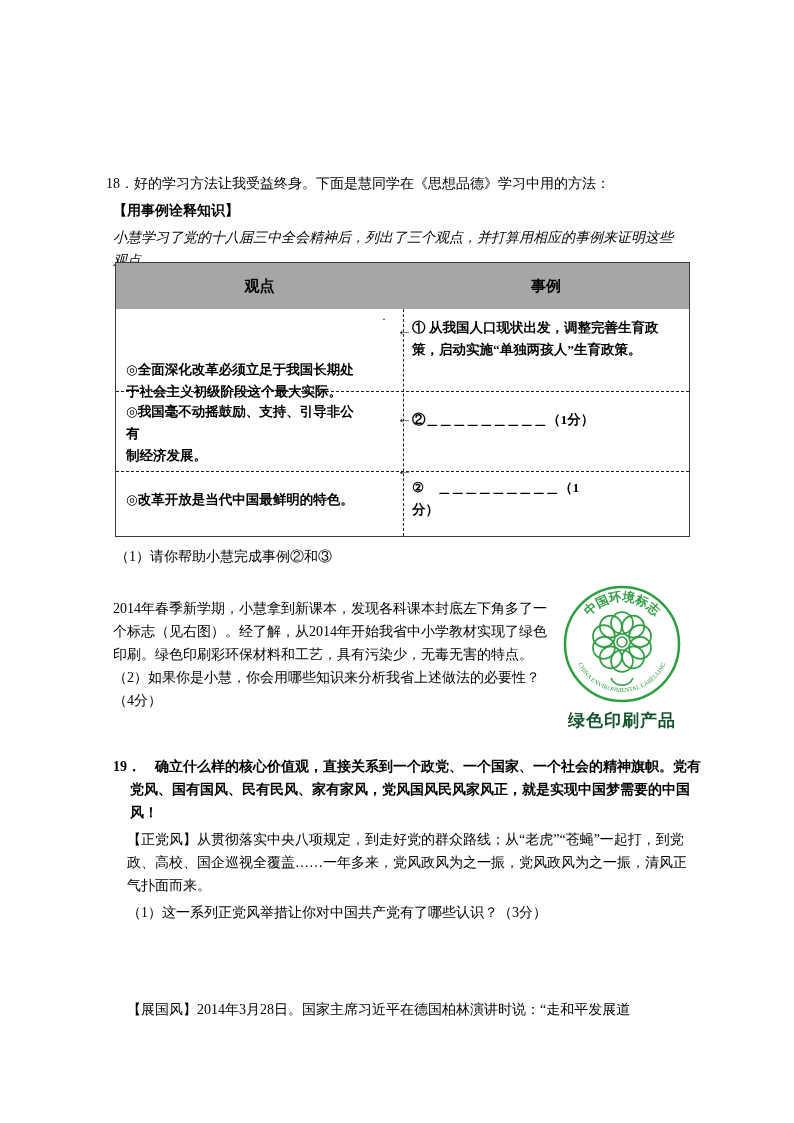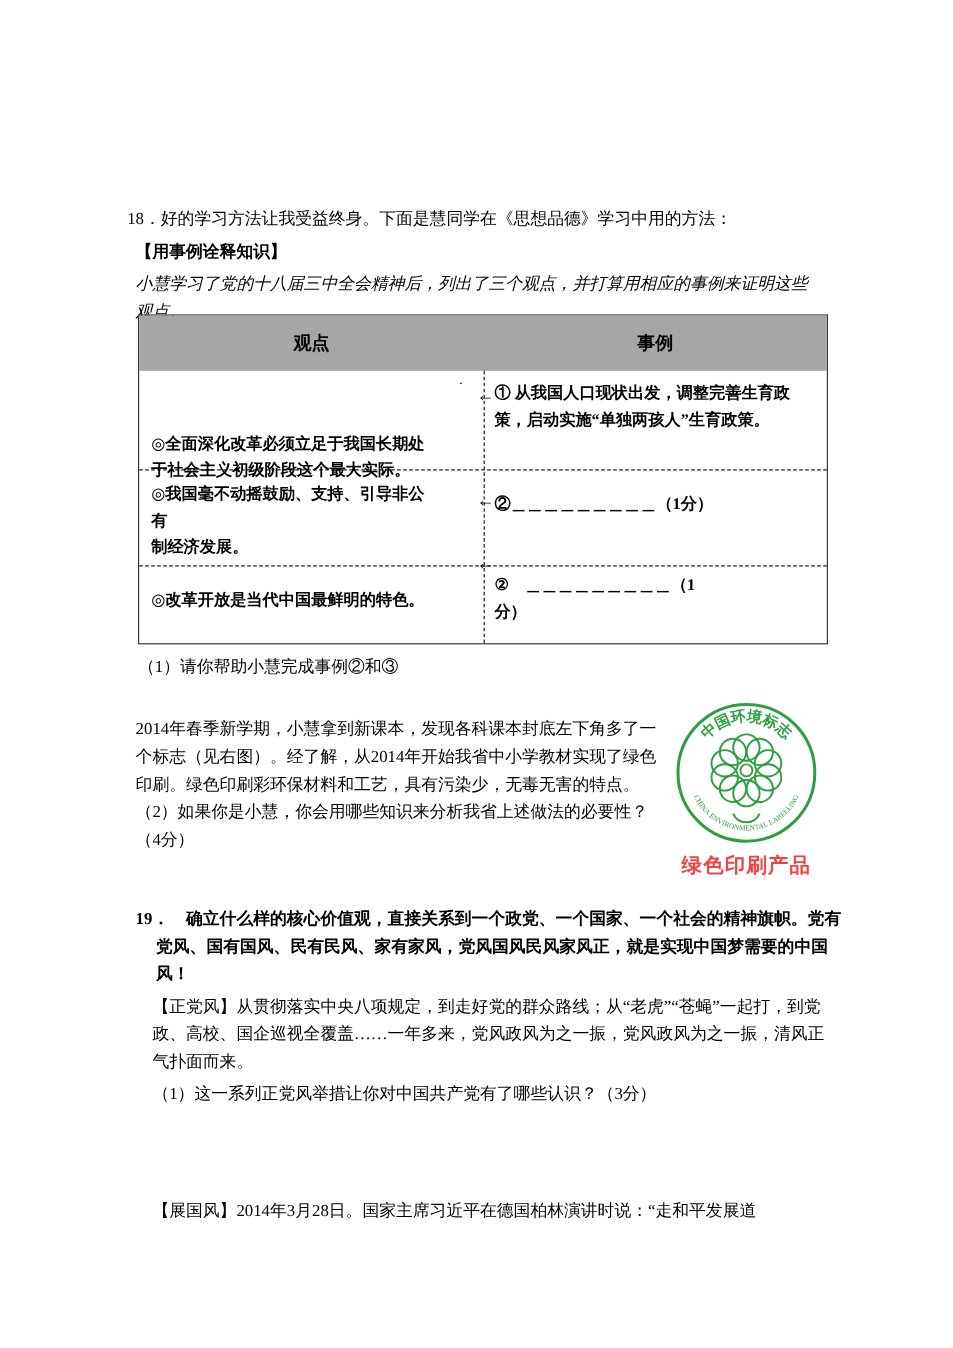--- a/index.html
+++ b/index.html
@@ -29,21 +29,21 @@
           font-weight:bold; font-size:13.5px; }
   .arr { position:absolute; font-size:15px; font-weight:bold; line-height:15px; }
   .dot { position:absolute; font-size:12px; line-height:12px; }
 
   
   .leftcol { position:absolute; left:113px; top:597px; width:444px; line-height:23px; }
   .leftcol p { margin:0; white-space:pre-line; }
 
   
   .logo-wrap { position:absolute; left:552px; top:583px; width:140px; text-align:center; }
-  .logo-caption { font-size:17px; font-weight:bold; color:#ef4444;
+  .logo-caption { font-size:17px; font-weight:bold; color:#14532d;
                   letter-spacing:1px; margin-top:2px; line-height:20px;
                   font-family:"Liberation Sans","DejaVu Sans",sans-serif; }
 
   .hang { padding-left:17px; text-indent:-17px; }
 </style>
 </head>
 <body>
 
 <div class="page">
 

